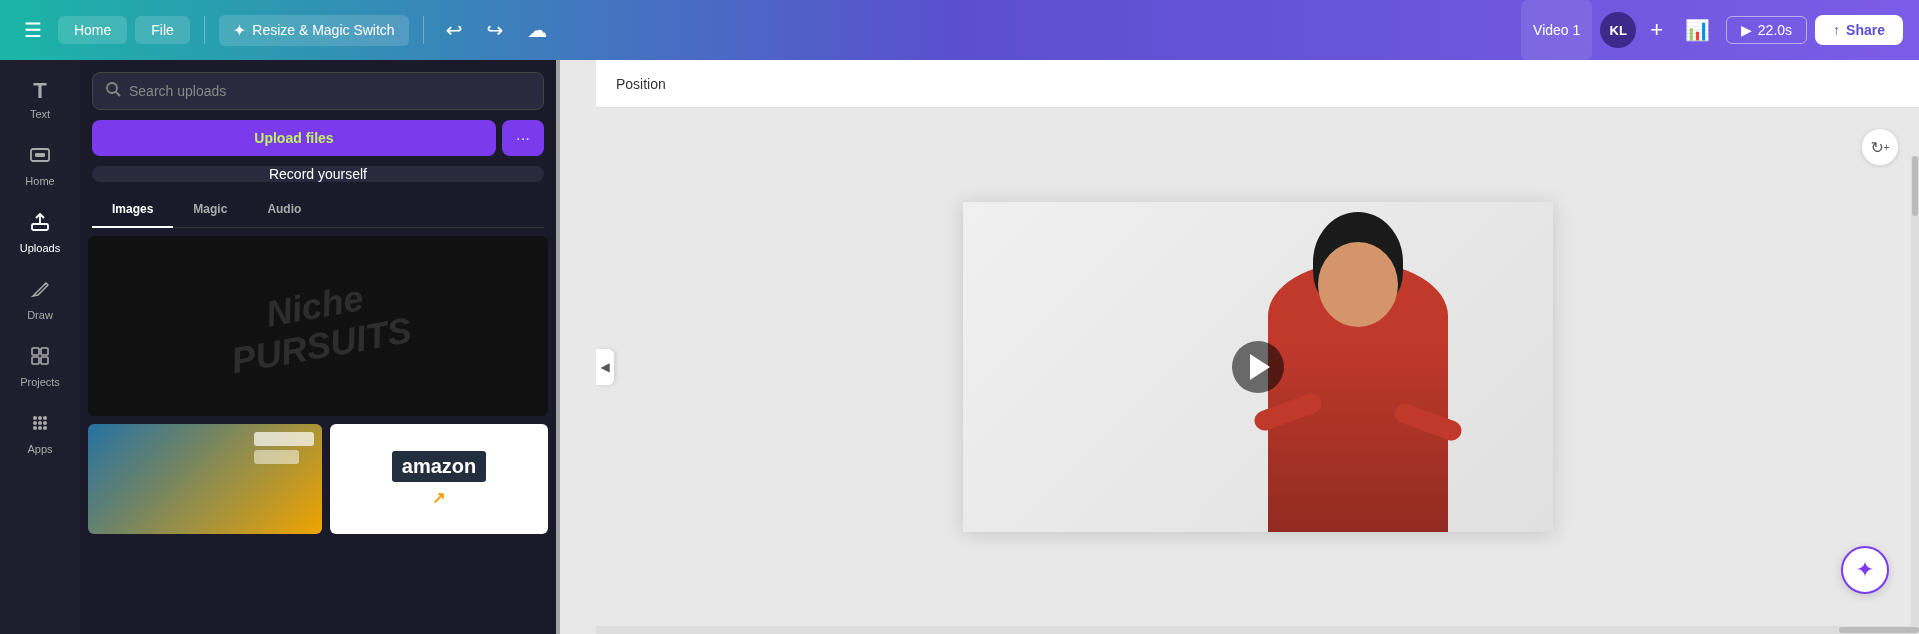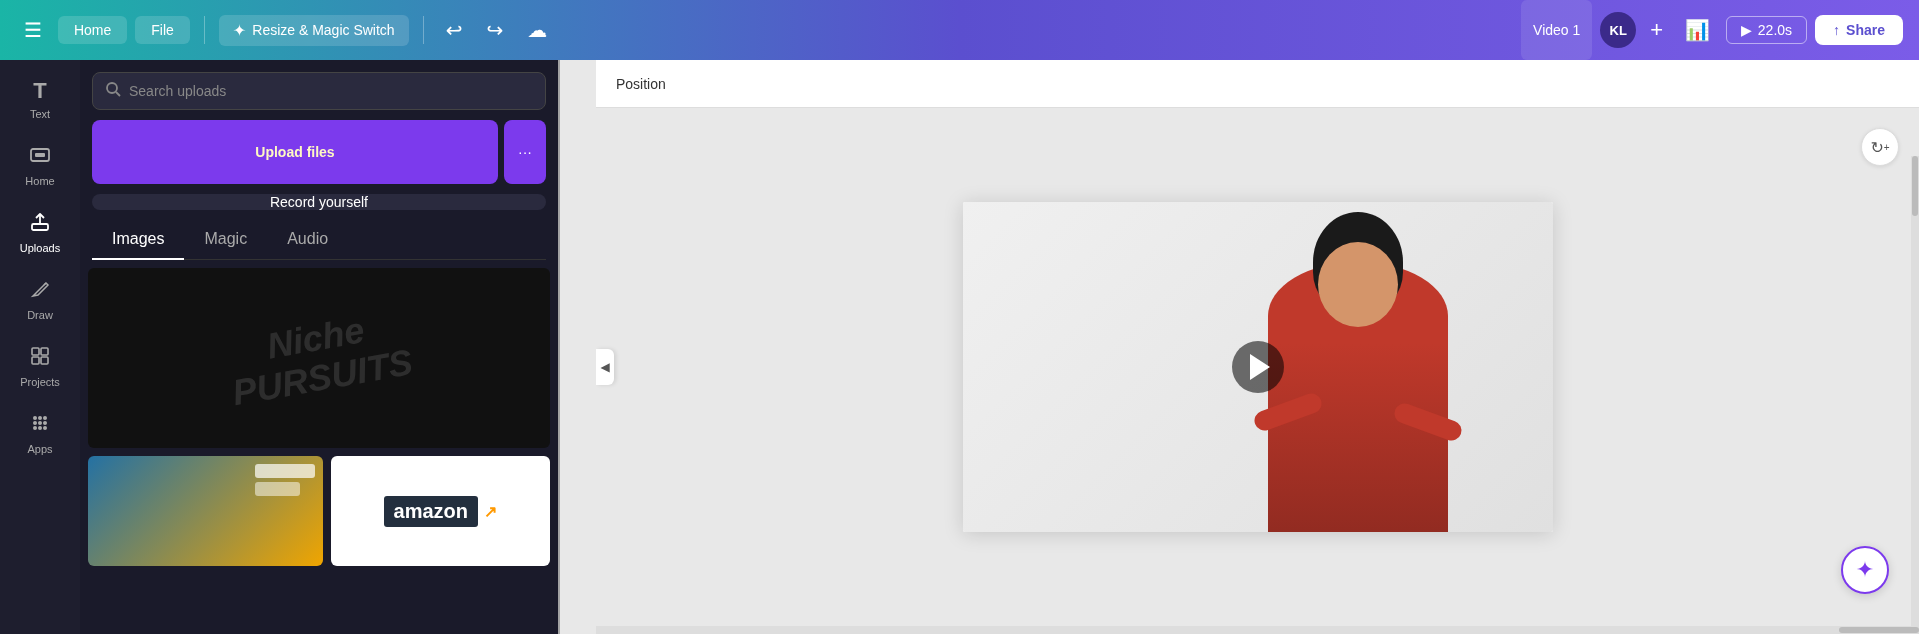--- a/index.html
+++ b/index.html
@@ -84,21 +84,21 @@
       color: #aaa;
     }
     .sidebar-item.active { color: white; }
     .sidebar-item .si-icon { font-size: 20px; }
     .sidebar-item .si-label { font-size: 11px; font-weight: 500; }
 
     
     .upload-panel {
       width: 480px;
       background: #1a1a2a;
-      border-right: 2px solid #a3a3a3;
+      border-right: 4px solid #a3a3a3;
       display: flex;
       flex-direction: column;
       flex-shrink: 0;
       overflow: hidden;
     }
     .upload-panel-inner {
       padding: 12px 12px 0 12px;
       display: flex;
       flex-direction: column;
       gap: 10px;
@@ -108,37 +108,37 @@
       background: #2a2a3e; border: 1px solid #444; border-radius: 8px;
       padding: 8px 12px; gap: 8px;
     }
     .search-icon { color: #888; font-size: 16px; }
     .search-input {
       background: none; border: none; color: #ccc; font-size: 14px; outline: none; flex: 1;
     }
     .search-input::placeholder { color: #888; }
     .upload-actions { display: flex; gap: 6px; }
     .upload-files-btn {
-      flex: 1; background: #7c3aed; border: none; color: #fef9c3;
-      padding: 24px 0; border-radius: 8px; font-size: 14px; font-weight: 600; cursor: pointer;
+      flex: 1; background: #7c3aed; border: none; color: #bef264;
+      padding: 10px 0; border-radius: 8px; font-size: 14px; font-weight: 600; cursor: pointer;
     }
     .upload-more-btn {
       background: #7c3aed; border: none; color: white;
       padding: 10px 14px; border-radius: 8px; font-size: 14px; cursor: pointer;
     }
     .record-btn {
       background: #2a2a3e; border: none; color: white;
       padding: 0 0; border-radius: 8px; font-size: 14px; font-weight: 500; cursor: pointer; width: 100%;
     }
     .upload-tabs {
       display: flex; gap: 0; border-bottom: 1px solid #333;
     }
     .upload-tab {
       background: none; border: none; color: #aaa;
-      padding: 10px 20px; font-size: 16px; cursor: pointer; font-weight: 400;
+      padding: 10px 20px; font-size: 12px; cursor: pointer; font-weight: 700;
       border-bottom: 2px solid transparent; margin-bottom: -1px;
     }
     .upload-tab.active { color: white; border-bottom: 2px solid white; }
 
     
     .upload-content {
       flex: 1;
       overflow-y: auto;
       position: relative;
     }
@@ -162,21 +162,21 @@
     .thumb-row { display: flex; gap: 8px; margin: 8px; }
     .thumb-card {
       flex: 1; height: 110px; border-radius: 6px; overflow: hidden;
       background: linear-gradient(135deg, #2a6496, #f5a623);
       display: flex; flex-direction: column; align-items: center; justify-content: center;
       position: relative;
     }
     .thumb-card-amazon {
       background: white;
       display: flex; align-items: center; justify-content: center;
-      flex-direction: row; gap: 6px;
+      flex-direction: column; gap: 6px;
     }
 
     
     .canvas-area {
       flex: 1;
       background: #e8e8e8;
       position: relative;
       display: flex;
       flex-direction: column;
       padding-left: 36px;

